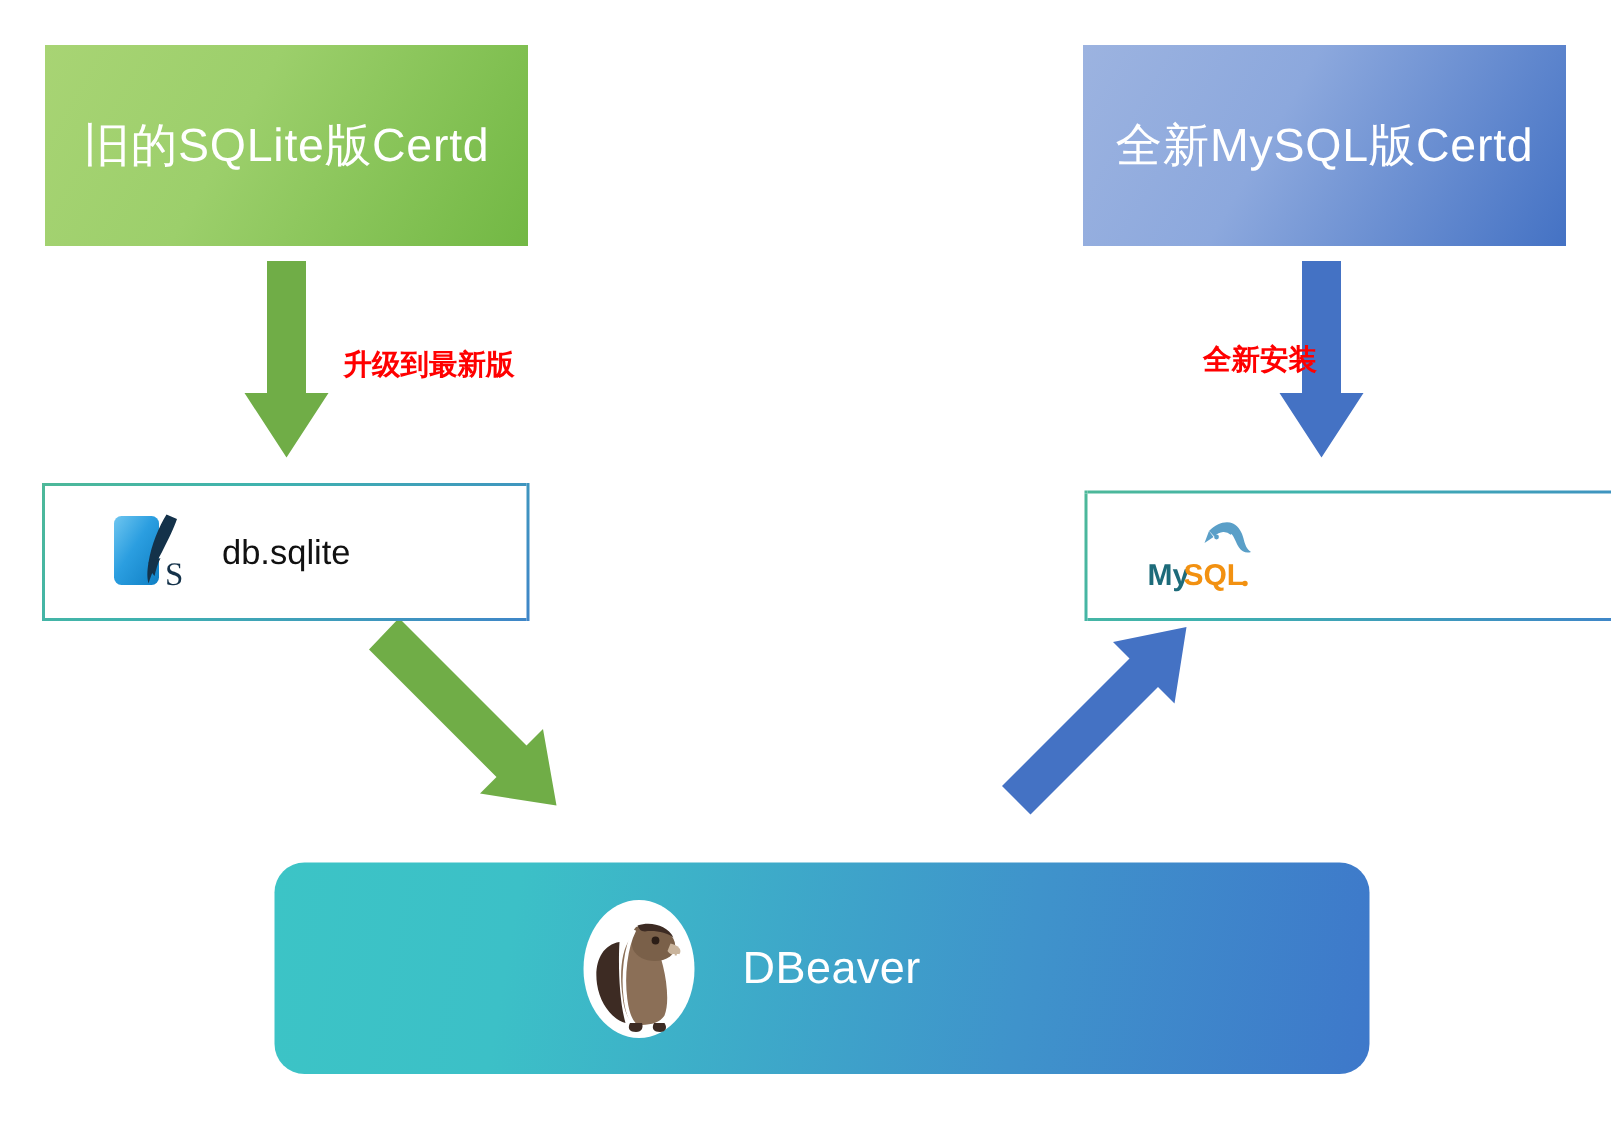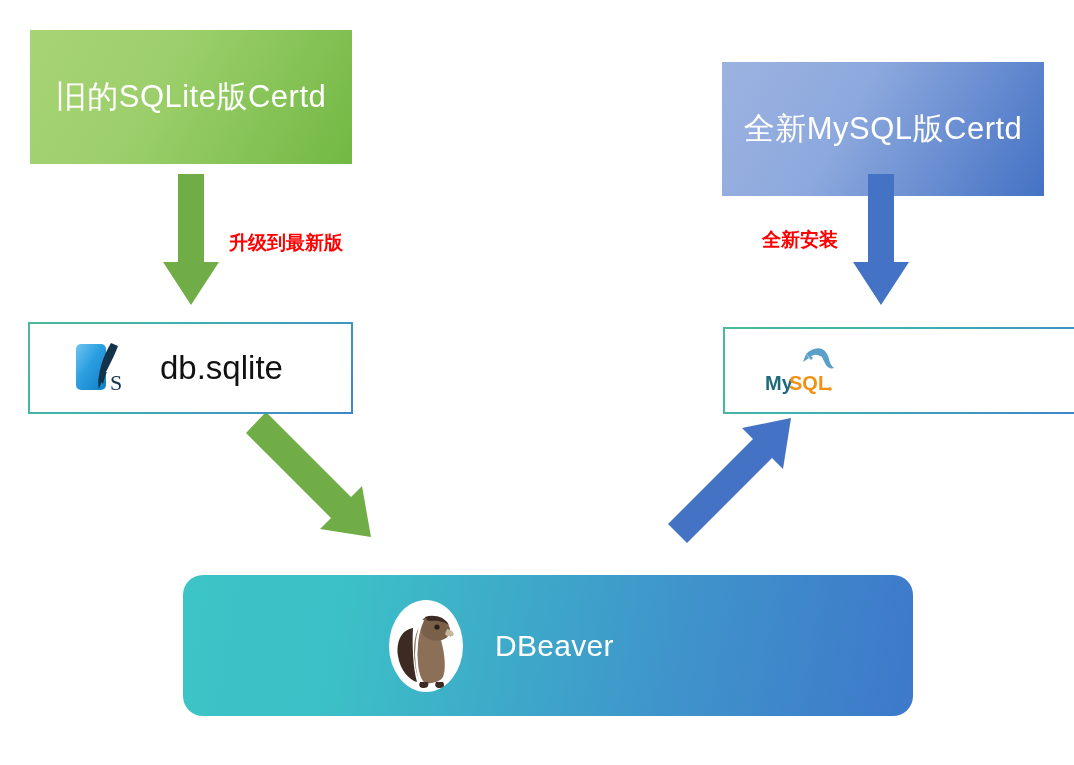--- a/index.html
+++ b/index.html
@@ -35,21 +35,20 @@
     width: 322px;
     height: 134px;
     background: linear-gradient(120deg, #a8d474 0%, #9ccf6b 40%, #72b844 100%);
   }
   #box-new-certd {
     left: 722px;
     top: 30px;
     width: 322px;
     height: 134px;
     background: linear-gradient(120deg, #9cb3e0 0%, #8ca8dd 40%, #4472c4 100%);
-    margin-top: 32px;
   }
 
   
   .v-arrow {
     position: absolute;
     width: 58px;
     height: 132px;
   }
   #arrow-upgrade { left: 162px; top: 174px; }
   #arrow-install { left: 852px; top: 174px; }
@@ -66,21 +65,21 @@
   
   .arrow-label {
     position: absolute;
     color: #ff0000;
     font-size: 19px;
     font-weight: 700;
     white-space: nowrap;
     margin-top: 12px;
   }
   #label-upgrade { left: 229px; top: 218px; }
-  #label-install { left: 762px; top: 215px; }
+  #label-install { left: 802px; top: 215px; }
 
   
   .db-box {
     position: absolute;
     background: #ffffff;
     display: flex;
     align-items: center;
     box-sizing: border-box;
     border: 2px solid transparent;
     border-image: linear-gradient(135deg, #4db899 0%, #3fb3ae 35%, #3f86c8 100%) 1;
@@ -96,23 +95,23 @@
     top: 327px;
     width: 355px;
     height: 87px;
   }
   .db-logo {
     flex: 0 0 auto;
     margin-left: 40px;
     display: block;
   }
   .db-label {
-    font-size: 33px;
+    font-size: 23px;
     color: #111111;
-    margin-left: 28px;
+    margin-left: 16px;
     white-space: nowrap;
   }
 
   
   #box-dbeaver {
     position: absolute;
     left: 183px;
     top: 575px;
     width: 730px;
     height: 141px;

